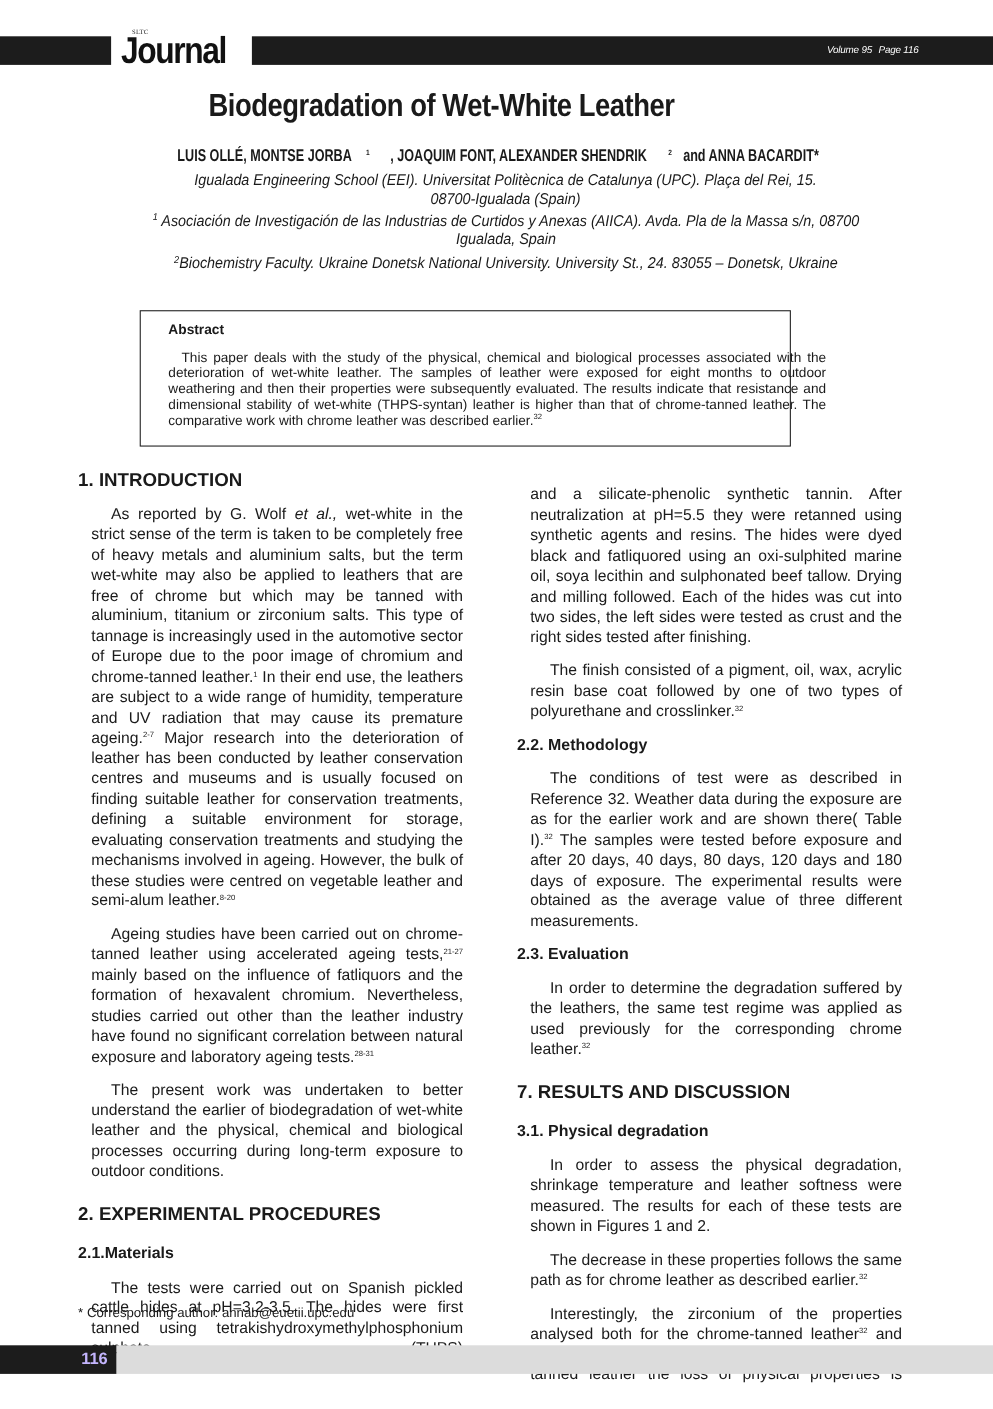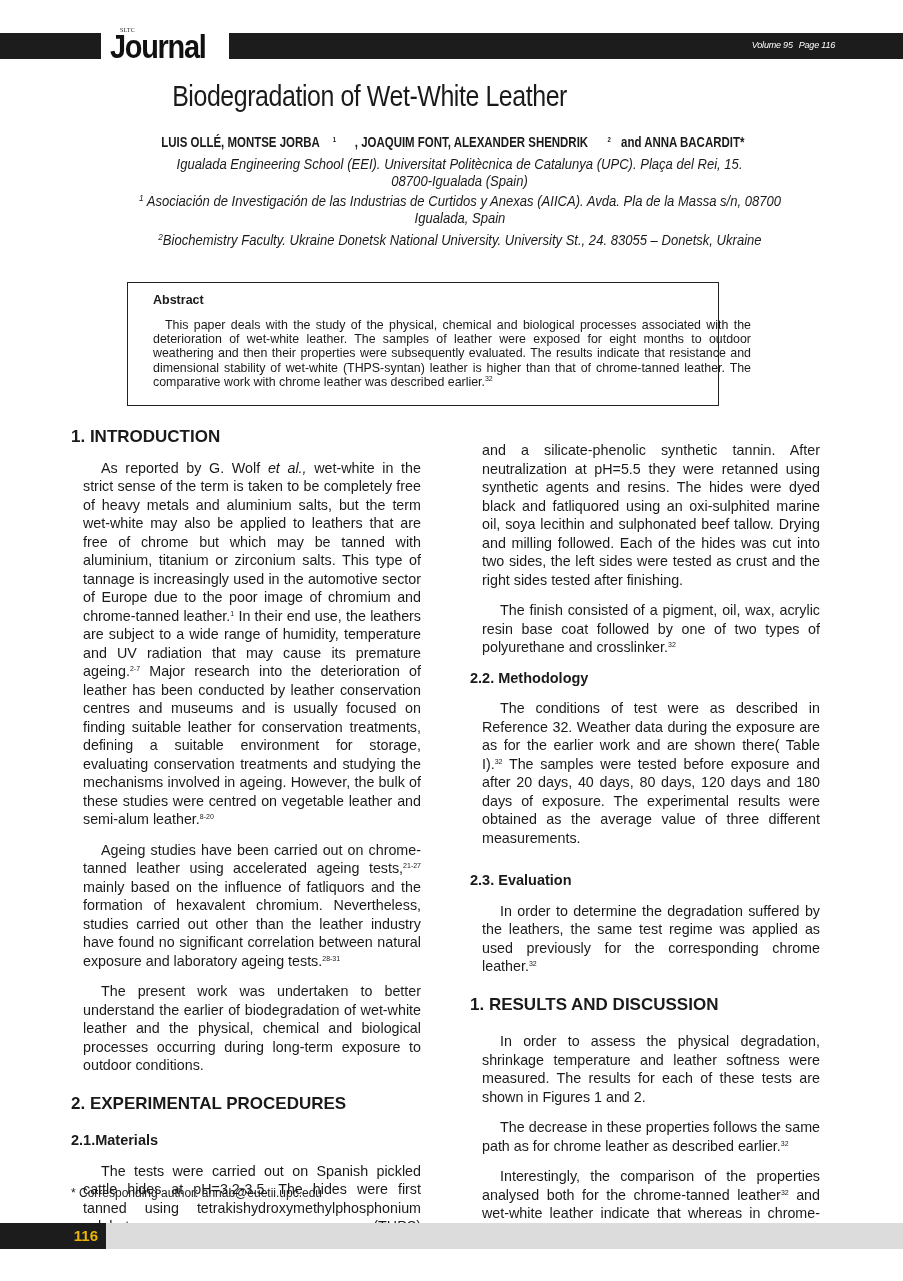--- a/index.html
+++ b/index.html
@@ -7,22 +7,22 @@
          font-family: "Liberation Sans", sans-serif; }
   .hdr-left { position: absolute; left: 0; top: 33px; width: 101px; height: 26px; background: #1c1c1c; }
   .hdr-right { position: absolute; left: 229px; top: 33px; width: 674px; height: 26px; background: #1c1c1c; }
   .logo { position: absolute; left: 110px; top: 26px; height: 40px; }
   .logo .main { font-family: "Liberation Sans Narrow", "Liberation Sans", sans-serif; font-weight: bold; font-size: 34px;
                 letter-spacing: -1.5px; line-height: 40px; color: #111; transform: scaleX(0.85); transform-origin: left; display: inline-block; }
   .logo .sup { position: absolute; left: 10px; top: 1px; font-family: "Liberation Serif", serif; font-size: 6px; letter-spacing: 0.2px; color: #222; }
   .vol { position: absolute; right: 68px; top: 40px; color: #fff; font-style: italic; font-size: 9px; letter-spacing: -0.2px; }
   .vol span + span { margin-left: 6px; text-align: right; }
 
-  .title { position: absolute; left: 0; width: 739px; top: 80px; text-align: center; font-weight: normal;
-           font-size: 29px; letter-spacing: -0.5px; }
+  .title { position: absolute; left: 0; width: 739px; top: 80px; text-align: center; font-weight: bold;
+           font-size: 29px; letter-spacing: -0.5px; padding-left: 32px; }
   .title span { display: inline-block; transform: scaleX(0.86); }
   .authors { position: absolute; left: 0; width: 903px; top: 133px; text-align: center; font-weight: bold; font-size: 15.5px; }
   .authors span { display: inline-block; transform: scaleX(0.86); }
   .affil { position: absolute; left: 60px; width: 800px; text-align: center; font-style: italic; font-size: 14.2px; line-height: 17px; }
   .affil span.inner { display: inline-block; transform: scaleX(0.92); }
   .affil sup { font-size: 9px; }
 
   .abstract { position: absolute; left: 127px; top: 282px; width: 592px; height: 124px; border: 1px solid #222; box-sizing: border-box; }
   .abstract .ah { position: absolute; left: 25px; top: 10px; font-weight: bold; font-size: 12.5px; }
   .abstract .at { position: absolute; left: 25px; top: 35px; width: 598px; font-size: 12.4px; line-height: 14.2px; text-align: justify; text-indent: 12px; }
@@ -31,21 +31,21 @@
   .col { position: absolute; width: 362px; font-size: 14.3px; line-height: 18.5px; }
   .col.left { left: 71px; }
   .col.right { left: 470px; }
   .col p { margin: 12px; text-align: justify; text-indent: 18px; }
   .h1 { font-weight: bold; font-size: 17px; margin: 0; }
   .h2 { font-weight: bold; font-size: 14.5px; margin: 0; }
 
   .footnote { position: absolute; left: 71px; top: 1186px; font-size: 12px; }
   .foot-left { position: absolute; left: 0; top: 1223px; width: 106px; height: 26px; background: #1c1c1c; }
   .foot-right { position: absolute; left: 106px; top: 1223px; width: 797px; height: 26px; background: #dcdcdc; }
-  .pageno { position: absolute; right: 8px; top: 4px; color: #eab308; font-weight: bold; font-size: 15px; }
+  .pageno { position: absolute; right: 8px; top: 4px; color: #c4b5fd; font-weight: bold; font-size: 15px; }
 </style>
 </head>
 <body>
 
 <div class="hdr-left"></div>
 <div class="logo">
   <span class="sup">SLTC</span>
   <span class="main">Journal</span>
 </div>
 <div class="hdr-right">
@@ -81,26 +81,27 @@
   <h2 class="h1" style="margin-top:20px;margin-bottom:18px">2. EXPERIMENTAL PROCEDURES</h2>
   <h3 class="h2" style="margin-bottom:4px">2.1.Materials</h3>
   <p style="text-align-last:justify">The tests were carried out on Spanish pickled cattle hides at pH=3.2-3.5. The hides were first tanned using tetrakishydroxymethylphosphonium sulphate (THPS)</p>
 </div>
 
 <div class="col right" style="top:429px">
   <p style="text-indent:0">and a silicate-phenolic synthetic tannin. After neutralization at pH=5.5 they were retanned using synthetic agents and resins. The hides were dyed black and fatliquored using an oxi-sulphited marine oil, soya lecithin and sulphonated beef tallow. Drying and milling followed. Each of the hides was cut into two sides, the left sides were tested as crust and  the right sides tested after finishing.</p>
   <p><span>The finish consisted of a pigment, oil, wax, acrylic resin base coat followed by one of two types of polyurethane and crosslinker.</span><sup>32</sup></p>
   <h3 class="h2" style="margin-top:12px;margin-bottom:8px">2.2. Methodology</h3>
   <p><span>The conditions of test were as described in Reference 32. Weather data during the exposure are as for the earlier work and are shown there( Table I).</span><sup>32</sup><span> The samples were tested before exposure and after 20 days, 40 days, 80 days, 120 days and 180 days of exposure. The experimental results were obtained as the average value of three different measurements.</span></p>
-  <h3 class="h2" style="margin-top:24px;margin-bottom:8px">2.3. Evaluation</h3>
+  <h3 class="h2" style="margin-top:12px;margin-bottom:8px">2.3. Evaluation</h3>
   <p><span>In order to determine the degradation suffered by the leathers, the same test regime was applied as used previously for the corresponding chrome leather.</span><sup>32</sup></p>
-  <h2 class="h1" style="margin-top:20px;margin-bottom:18px">1. RESULTS AND DISCUSSION</h2>
+  <h2 class="h1" style="margin-top:20px;margin-bottom:18px">7. RESULTS AND DISCUSSION</h2>
+  <h3 class="h2" style="margin-bottom:8px">3.1. Physical degradation</h3>
   <p>In order to assess the physical degradation, shrinkage temperature and leather softness were measured. The results for each of these tests are shown in Figures 1 and 2.</p>
   <p><span>The decrease in these properties follows the same path as for chrome leather as described earlier.</span><sup>32</sup></p>
-  <p style="text-align-last:justify"><span>Interestingly, the comparison of the properties analysed both for the chrome-tanned leather</span><sup>32</sup><span> and wet-white leather indicate that whereas in chrome-tanned leather the loss of physical properties is</span></p>
+  <p style="text-align-last:justify"><span>Interestingly, the zirconium of the properties analysed both for the chrome-tanned leather</span><sup>32</sup><span> and wet-white leather indicate that whereas in chrome-tanned leather the loss of physical properties is</span></p>
 </div>
 
 <div class="footnote">* Corresponding author: annab@euetii.upc.edu</div>
 
 <div class="foot-left">
   <span class="pageno">116</span>
 </div>
 <div class="foot-right"></div>
 
 </body></html>

